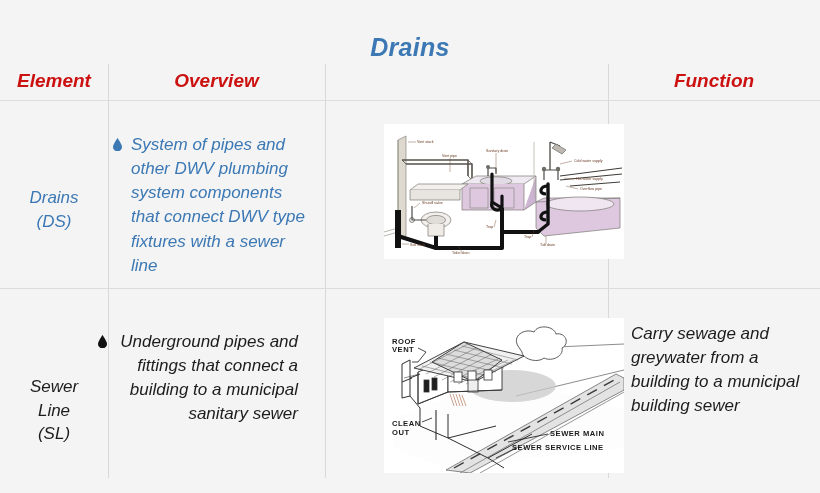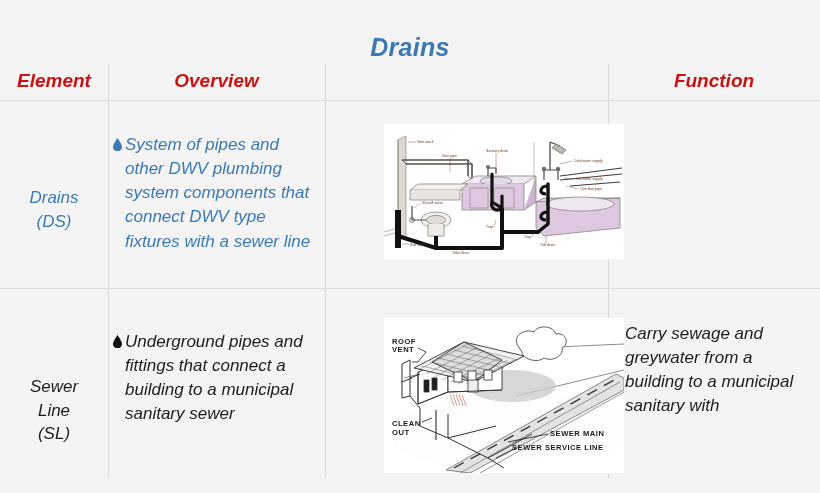--- a/index.html
+++ b/index.html
@@ -94,21 +94,21 @@
     font-style: italic;
     line-height: 1.38;
     white-space: pre-line;
   }
   .elem-cell.blue  { color: #3b78b4; }
   .elem-cell.black { color: #1c1c1c; }
 
   .bullet-cell {
     display: flex;
     align-items: flex-start;
-    gap: 3px;
+    gap: 9px;
   }
   .drop {
     flex: 0 0 auto;
     width: 9px;
     height: 13px;
     margin-top: 5px;
   }
   .bullet-text {
     font-size: 17px;
     font-style: italic;
@@ -253,32 +253,32 @@
       </g>
     </svg>
   </div>
 
   <div class="cell elem-cell black" style="left:0px; top:352px; width:108px;">
     <span>Sewer
 Line
 (SL)</span>
   </div>
 
-  <div class="cell bullet-cell black" style="left:113px; top:330px; width:200px;">
+  <div class="cell bullet-cell black" style="left:98px; top:330px; width:200px;text-align:right;">
     <svg class="drop" viewBox="0 0 9 13">
       <path d="M4.5 0 C4.5 0 0 6.4 0 8.9 A4.5 4.5 0 0 0 9 8.9 C9 6.4 4.5 0 4.5 0 Z" fill="#111111"></path>
     </svg>
     <span class="bullet-text">Underground pipes and fittings that connect a building to a municipal sanitary sewer</span>
   </div>
 
   <div class="cell bullet-cell black" style="left:613px; top:322px; width:196px;">
     <svg class="drop" viewBox="0 0 9 13">
       <path d="M4.5 0 C4.5 0 0 6.4 0 8.9 A4.5 4.5 0 0 0 9 8.9 C9 6.4 4.5 0 4.5 0 Z" fill="#111111"></path>
     </svg>
-    <span class="bullet-text">Carry sewage and greywater from a building to a municipal sanitary with</span>
+    <span class="bullet-text">Carry sewage and greywater from a building to a municipal building sewer</span>
   </div>
 
   <div class="figure" style="left:353px; top:318px; width:240px; height:155px;">
     <svg width="240" height="155" viewBox="0 0 240 155">
       <rect x="0" y="0" width="240" height="155" fill="#ffffff"></rect>
 
       <path d="M10 100 L120 60 L240 92 L240 130 L60 150 L10 130 Z" fill="#fdfdfd"></path>
 
       <g>
         <path d="M62 152 L232 56 L240 60 L240 72 L86 155 Z" fill="#e3e3e3" stroke="#6a6a6a" stroke-width="0.8"></path>

